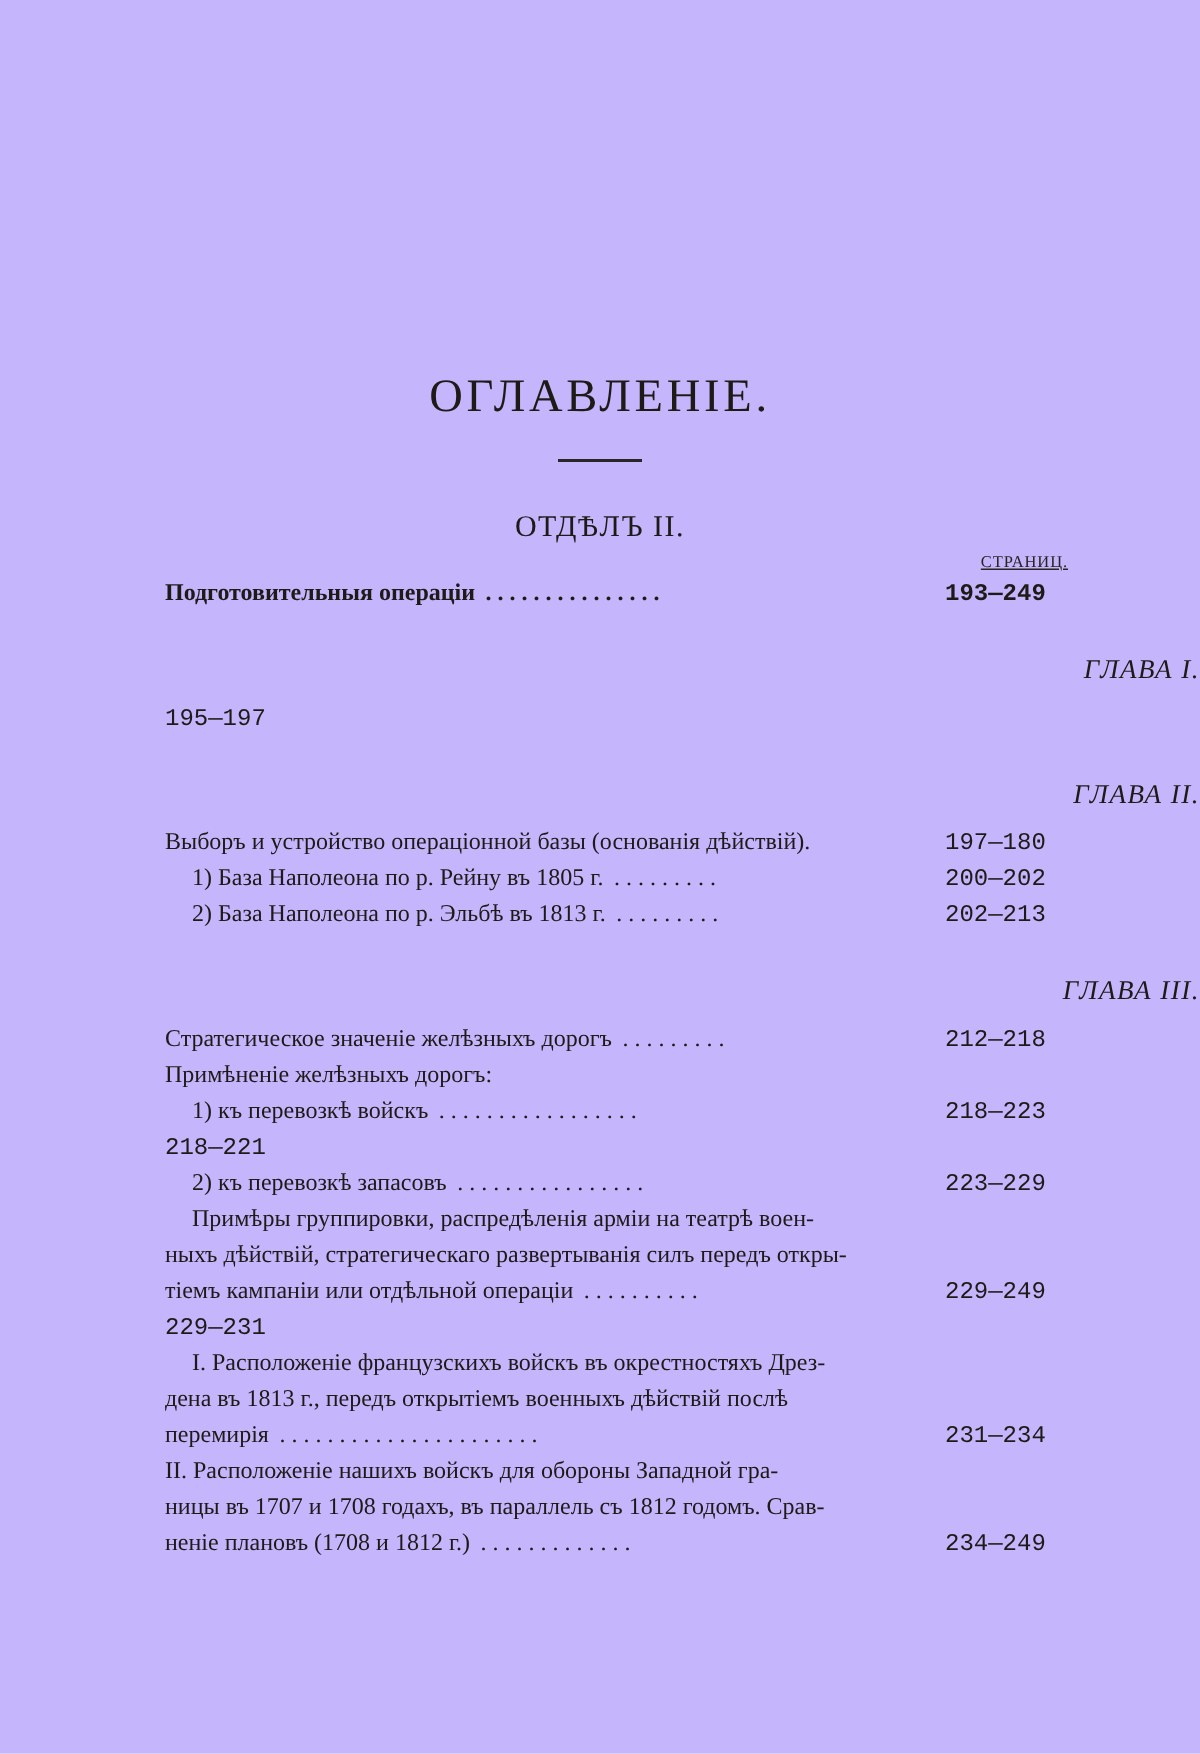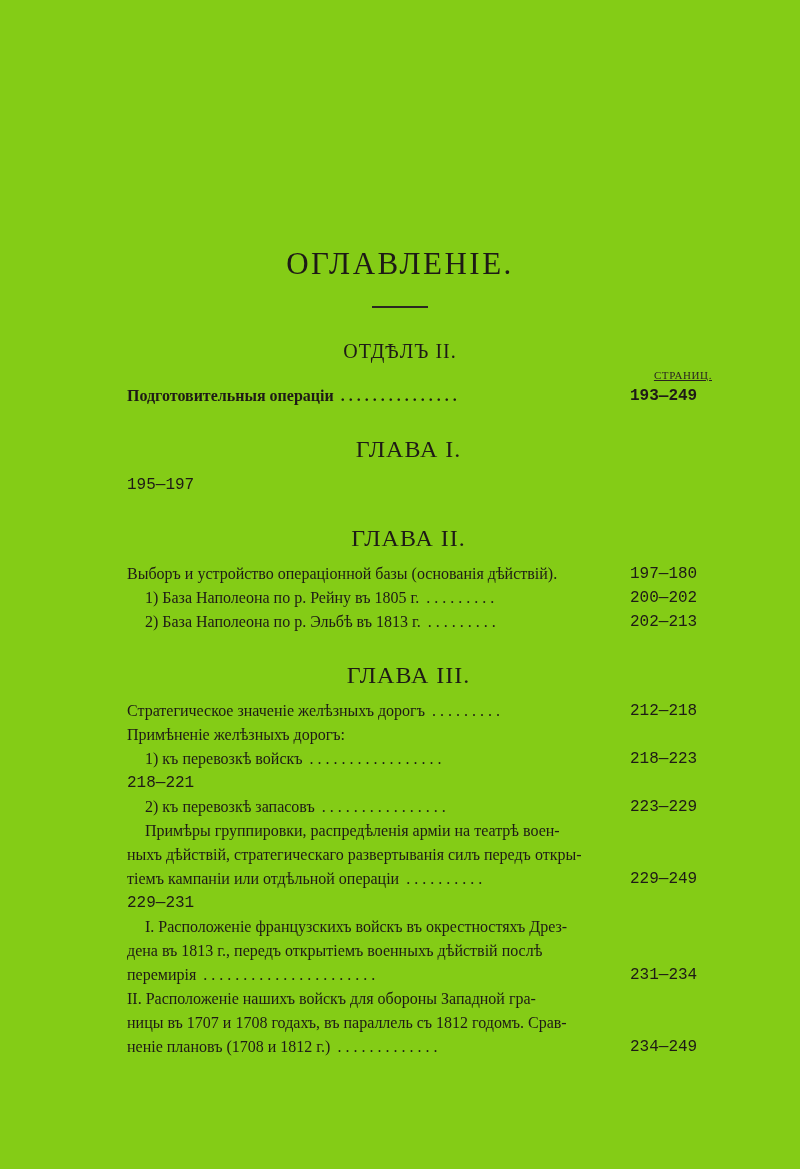--- a/index.html
+++ b/index.html
@@ -7,21 +7,21 @@
   body {
     background: #ffffff;
     color: #1e1a16;
     font-family: "Liberation Serif", "DejaVu Serif", serif;
     overflow: hidden;
   }
   .sheet {
     width: 800px;
     height: 1169px;
     padding-top: 246px;
-    background: #84cc16;
+    background: #c4b5fd;
   }
   .title {
     text-align: center;
     font-size: 31px;
     letter-spacing: 2.5px;
     font-weight: normal;
   }
   .divider {
     width: 56px;
     height: 2px;
@@ -38,26 +38,27 @@
     padding: 0 88px 0 110px;
   }
   .pages-header {
     text-align: right;
     font-size: 11px;
     letter-spacing: 0.6px;
     margin-top: 6px;
     color: #2a2520;
     text-decoration: underline;
   }
-  .toc { margin-top: 3px; margin-left: 17px; }
+  .toc { margin-top: 3px; }
   .group-heading {
-    text-align: center;
-    font-size: 24px;
+    text-align: right;
+    font-size: 18px;
     letter-spacing: 1px;
     margin: 28px -88px 10px -110px;
+    font-style: italic;
   }
   .entry {
     display: flex;
     font-size: 16px;
     line-height: 24px;
   }
   .entry-text {
     flex: 1;
     overflow: hidden;
   }

